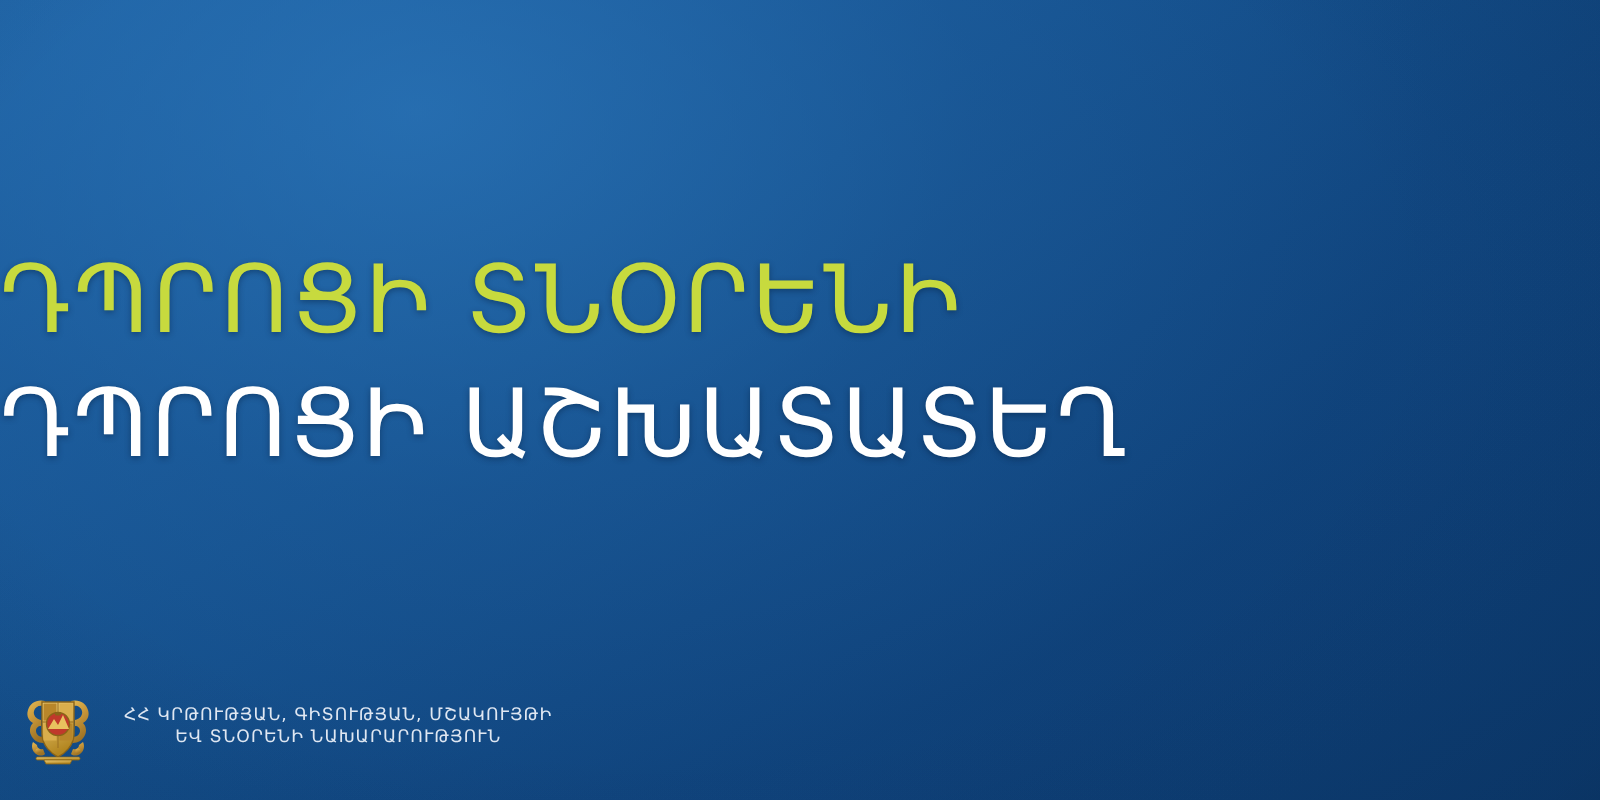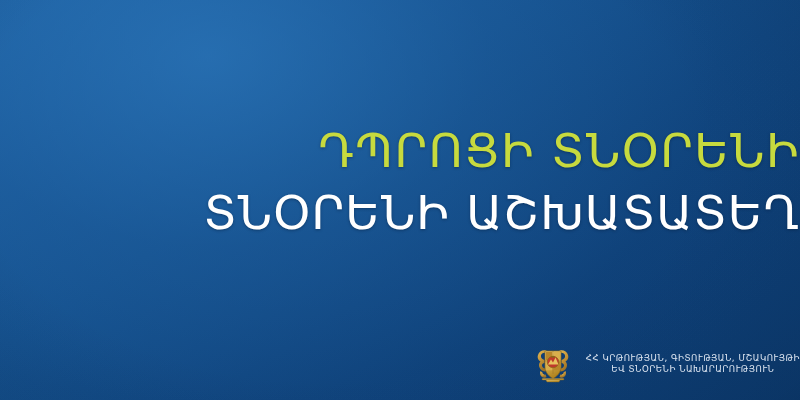--- a/index.html
+++ b/index.html
@@ -44,21 +44,21 @@
       rgba(0,0,0,0) 52%,
       rgba(4,30,60,0.16) 84%,
       rgba(3,24,50,0.30) 100%);
   }
 
   #headline {
     position: absolute;
     left: 0;
     right: 0;
     top: 120px;
-    text-align: right;
+    text-align: left;
     z-index: 2;
   }
 
   .headline-line {
     display: block;
     font-family: "DejaVu Sans", "Liberation Sans", sans-serif;
     font-weight: 400;
     font-size: 47px;
     line-height: 62px;
     letter-spacing: 1.5px;
@@ -70,27 +70,27 @@
     color: #c7da3e;
   }
 
   .headline-line.light {
     color: #ffffff;
     letter-spacing: 1.2px;
   }
 
   #footer {
     position: absolute;
-    left: 0;
+    left: 12px;
     right: 0;
     bottom: 8px;
     height: 56px;
     display: flex;
     align-items: center;
-    justify-content: flex-end;
+    justify-content: flex-start;
     gap: 16px;
     z-index: 2;
   }
 
   #emblem {
     width: 34px;
     height: 40px;
     flex: 0 0 auto;
     display: block;
   }
@@ -110,21 +110,21 @@
     white-space: nowrap;
   }
 </style>
 </head>
 <body>
 
 <div id="banner">
 
   <div id="headline">
     <span class="headline-line accent">ԴՊՐՈՑԻ ՏՆՕՐԵՆԻ</span>
-    <span class="headline-line light">ՏՆՕՐԵՆԻ ԱՇԽԱՏԱՏԵՂ</span>
+    <span class="headline-line light">ԴՊՐՈՑԻ ԱՇԽԱՏԱՏԵՂ</span>
   </div>
 
   <div id="footer">
 
     <svg id="emblem" viewBox="0 0 68 80" aria-hidden="true">
       <defs>
         <linearGradient id="goldGrad" x1="0" y1="0" x2="0.4" y2="1">
           <stop offset="0%" stop-color="#e3bb55"></stop>
           <stop offset="45%" stop-color="#c9983a"></stop>
           <stop offset="100%" stop-color="#9d7224"></stop>

